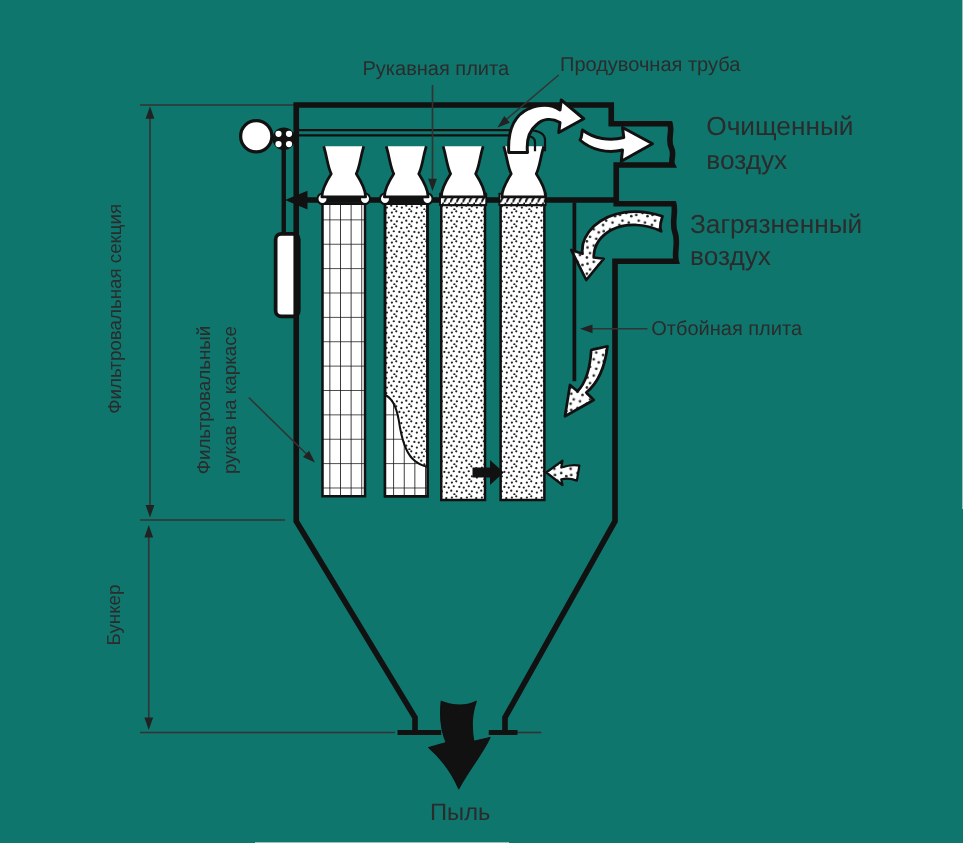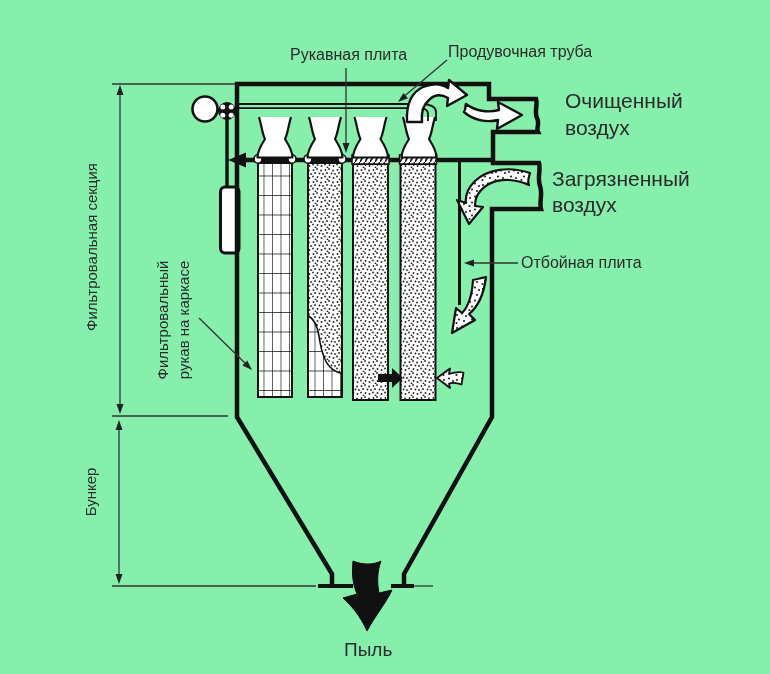--- a/index.html
+++ b/index.html
@@ -1,16 +1,16 @@
 <!DOCTYPE html>
 <html><head>
 <meta charset="utf-8">
 <style>
   html,body{margin:0;padding:0;background:#ffffff;}
-  .canvas{position:relative;width:770px;height:674px;background:#86efac;overflow:hidden;
+  .canvas{position:relative;width:770px;height:674px;background:#0f766e;overflow:hidden;
           font-family:"Liberation Sans",sans-serif;}
   svg{display:block;}
   svg text{font-family:"Liberation Sans",sans-serif;fill:#2b2b2b;}
   .lbl{font-size:15px;}
   .lbl-md{font-size:16px;}
   .lbl-lg{font-size:21px;font-weight:500;}
   .lbl-dust{font-size:19px;}
   .thick{stroke:#111;stroke-width:4.5;fill:none;stroke-linejoin:miter;stroke-linecap:square;}
   .foot{stroke:#111;stroke-width:4;fill:none;stroke-linecap:square;}
   .pipe{stroke:#111;stroke-width:1.8;fill:none;}

